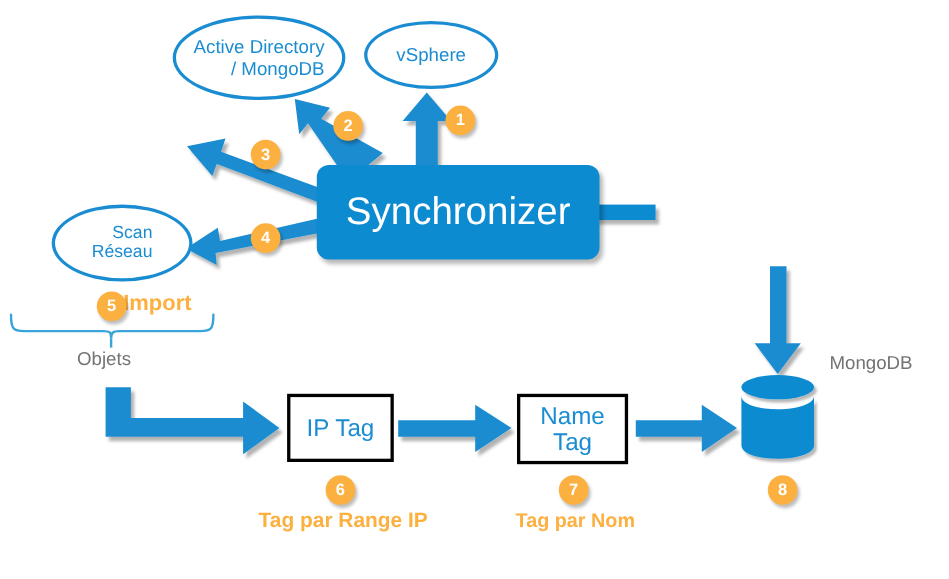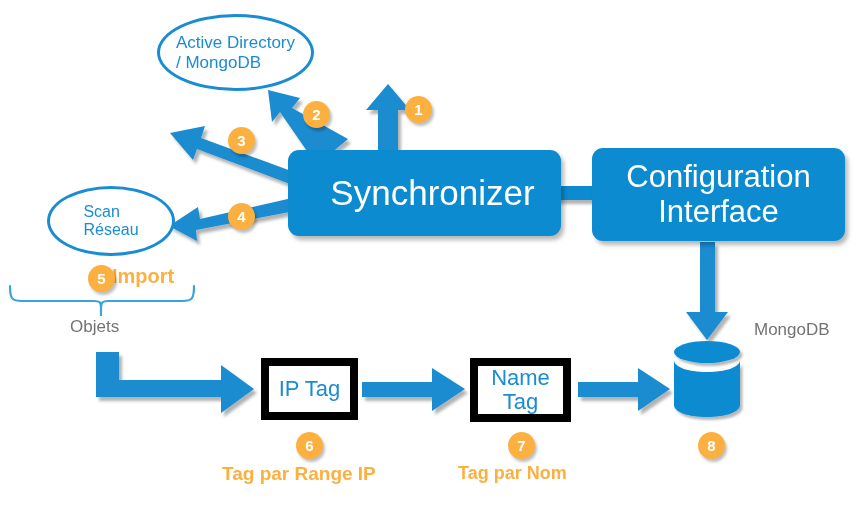--- a/index.html
+++ b/index.html
@@ -37,40 +37,39 @@
     justify-content: center;
     text-align: center;
     color: #ffffff;
     line-height: 1.12;
     z-index: 6;
   }
   #box-synchronizer {
     left: 288px; top: 150px;
     width: 257px; height: 86px;
     font-size: 35px;
-    padding-left: 16px;
   }
   #box-config-interface {
     left: 592px; top: 148px;
     width: 253px; height: 93px;
     font-size: 31px;
     padding: 0 6px;
     box-sizing: border-box;
   }
 
   
   .ellipse-node {
     position: absolute;
     border: 3px solid #1a8cd1;
     border-radius: 50%;
     background: #ffffff;
     display: flex;
     align-items: center;
     justify-content: center;
-    text-align: left;
+    text-align: right;
     color: #1a8cd1;
     line-height: 1.15;
     box-sizing: border-box;
     z-index: 7;
   }
   #ellipse-ad {
     left: 157px; top: 14px;
     width: 157px; height: 77px;
     font-size: 17px;
   }
@@ -86,21 +85,21 @@
   }
   #ellipse-scan {
     left: 47px; top: 186px;
     width: 128px; height: 70px;
     font-size: 16px;
   }
 
   
   .tag-box {
     position: absolute;
-    border: 8px solid #000000;
+    border: 3px solid #000000;
     background: #ffffff;
     display: flex;
     align-items: center;
     justify-content: center;
     text-align: center;
     color: #1a8cd1;
     line-height: 1.1;
     box-sizing: border-box;
     z-index: 6;
   }
@@ -137,20 +136,21 @@
   #badge-5 { left: 88px;  top: 265px; }
   #badge-6 { left: 296px; top: 432px; }
   #badge-7 { left: 508px; top: 432px; }
   #badge-8 { left: 698px; top: 432px; }
 
   
   .caption-orange {
     position: absolute;
     color: #fcb040;
     font-weight: bold;
+    text-align: center;
     line-height: 1.15;
     z-index: 8;
   }
   #caption-import {
     left: 112px; top: 265px;
     width: 110px;
     font-size: 20px;
     text-align: left;
   }
   #caption-tag-range-ip {
@@ -248,39 +248,36 @@
     </g>
   </svg>
 
   <div class="ellipse-node" id="ellipse-ad">
     <div>
       <span>Active Directory</span><br>
       <span>/ MongoDB</span>
     </div>
   </div>
 
+  <div class="ellipse-node" id="ellipse-vsphere">
+    <span>vSphere</span>
+  </div>
 
 
   <div class="ellipse-node" id="ellipse-scan">
     <div>
       <span>Scan</span><br>
       <span>Réseau</span>
     </div>
   </div>
 
   <div class="proc-box" id="box-synchronizer">
     <span>Synchronizer</span>
   </div>
 
-  <div class="proc-box" id="box-config-interface">
-    <div>
-      <span>Configuration</span><br>
-      <span>Interface</span>
-    </div>
-  </div>
 
   <div class="tag-box" id="box-ip-tag">
     <span>IP Tag</span>
   </div>
 
   <div class="tag-box" id="box-name-tag">
     <div>
       <span>Name</span><br>
       <span>Tag</span>
     </div>

